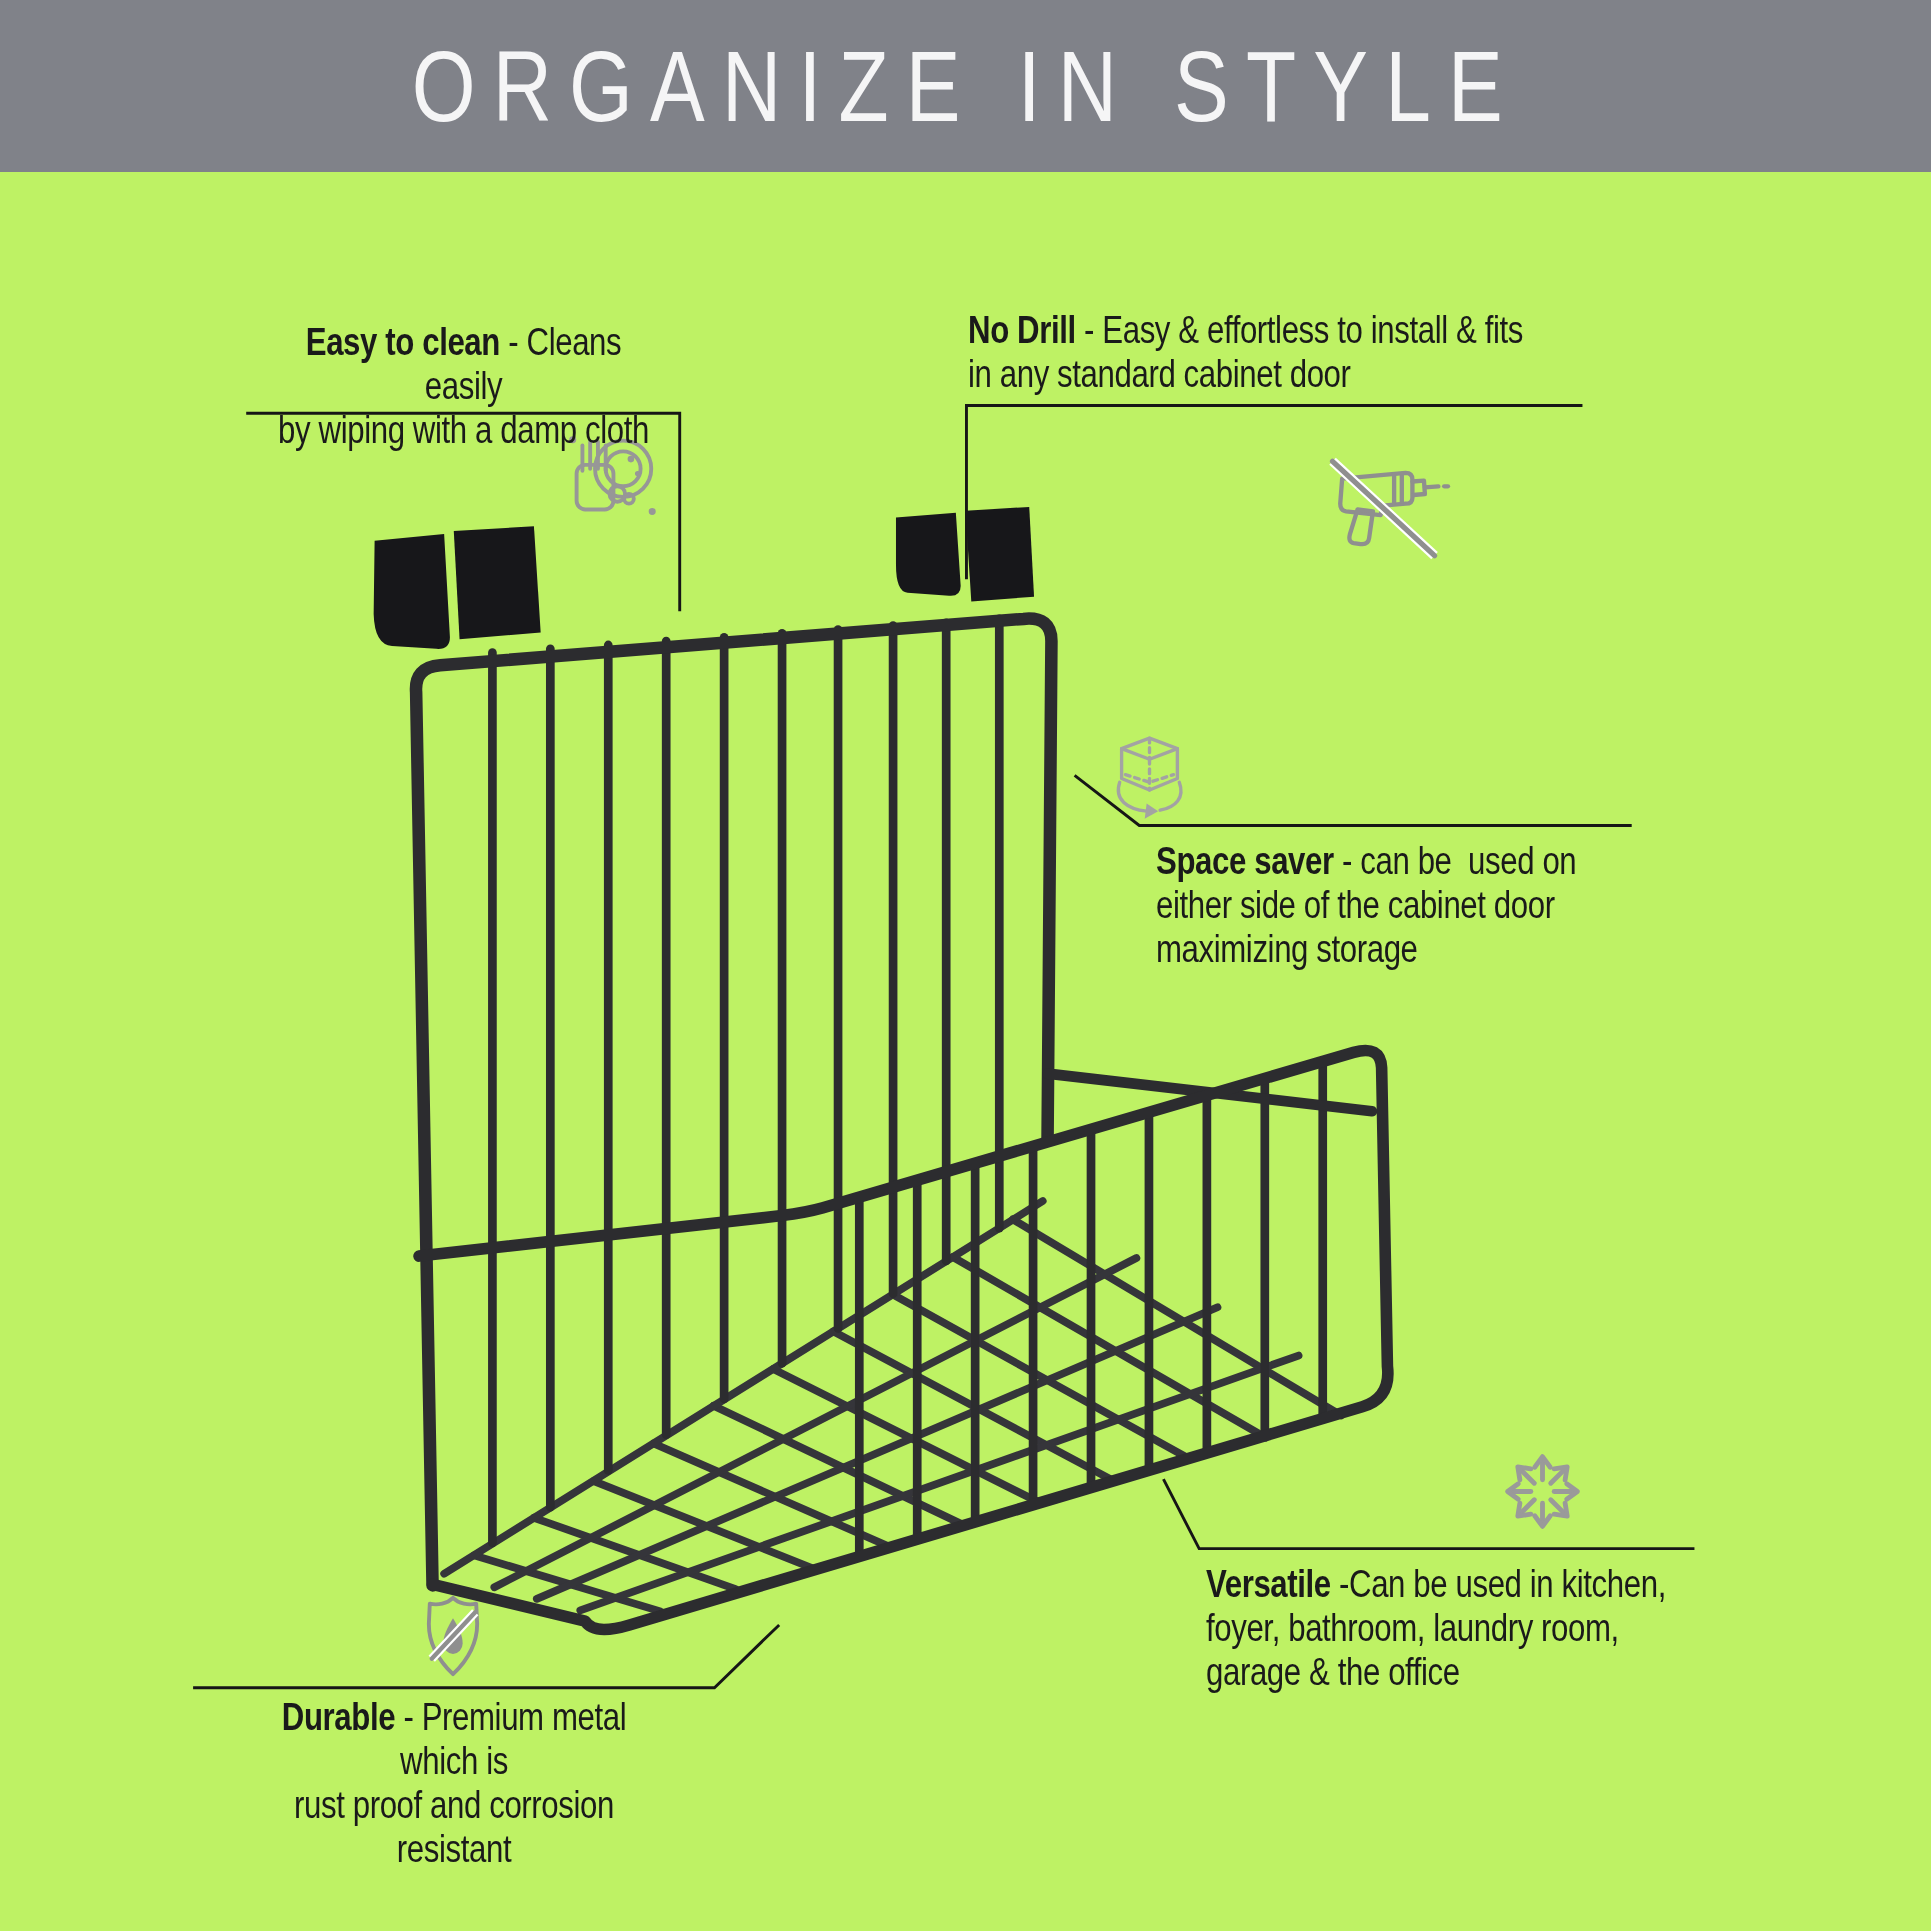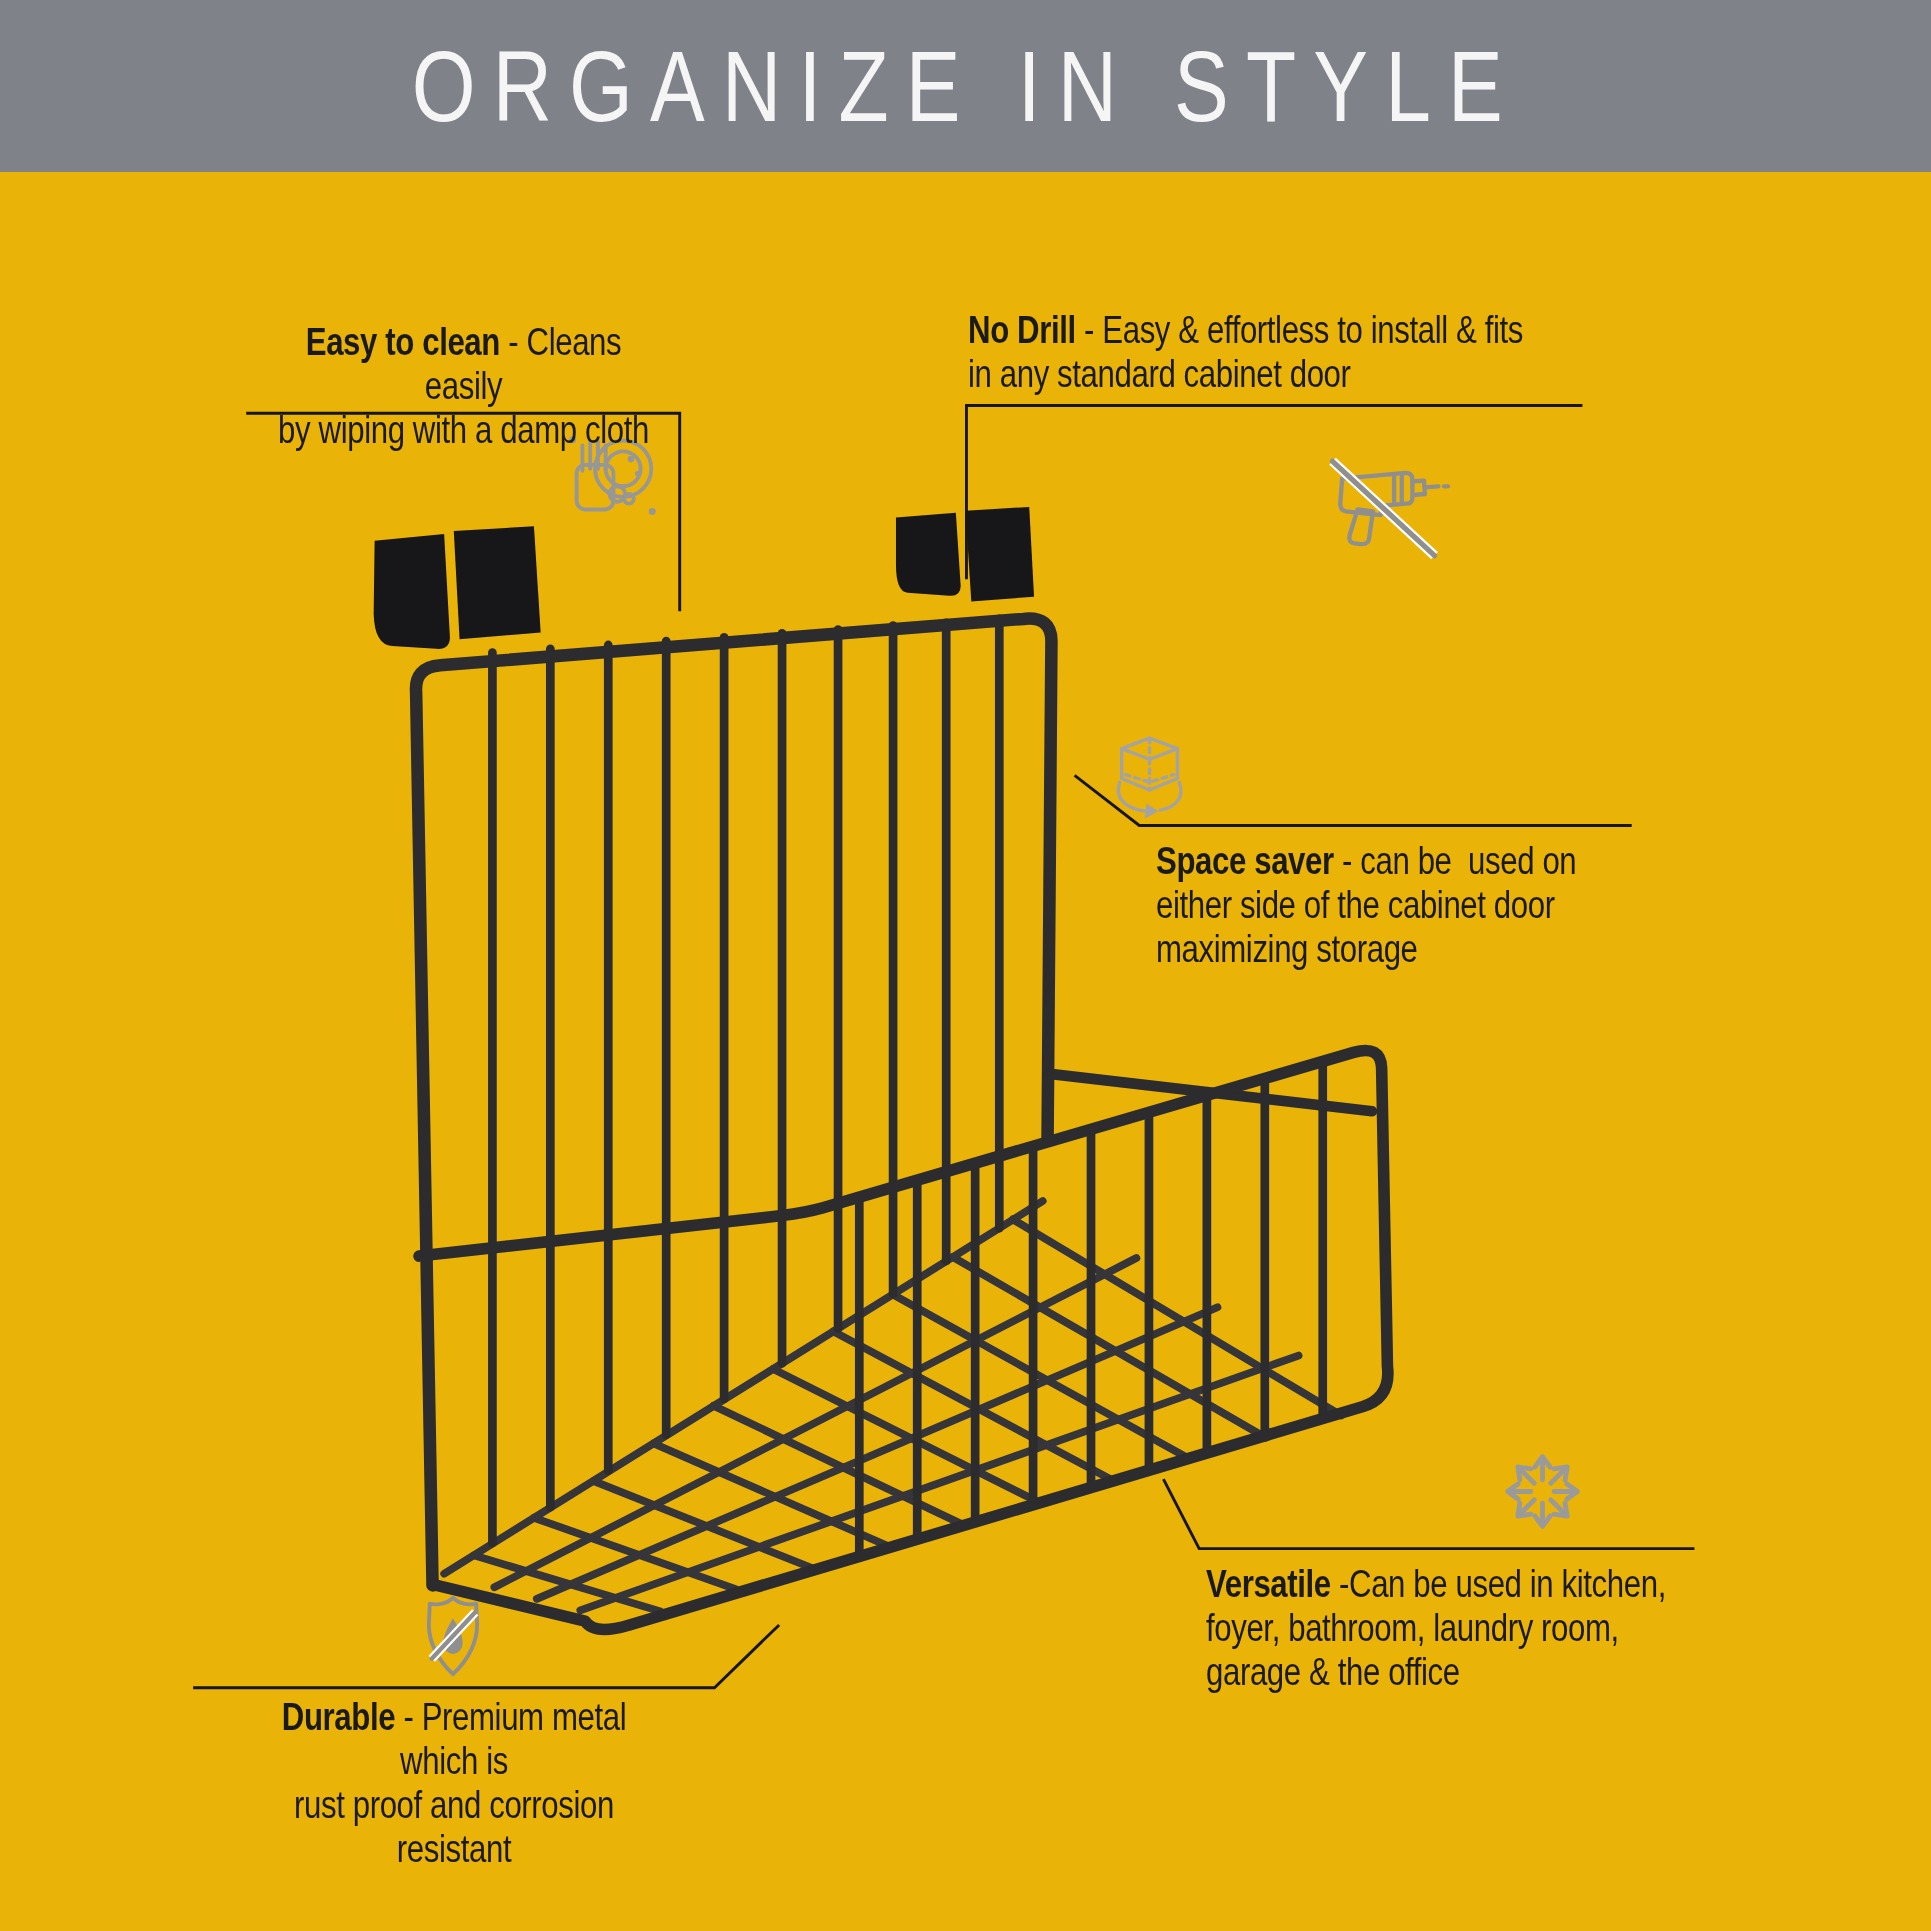--- a/index.html
+++ b/index.html
@@ -1,17 +1,17 @@
 <!DOCTYPE html>
 <html><head>
 <meta charset="utf-8">
 <style>
   html,body{margin:0;padding:0;background:#fff;}
   #canvas{
-    position:relative;width:1931px;height:1931px;background:#eab308;
+    position:relative;width:1931px;height:1931px;background:#bef264;
     font-family:"Liberation Sans", sans-serif;overflow:hidden;
   }
   
   #header{
     position:absolute;left:0;top:0;width:1931px;height:172px;
     background:#808289;display:flex;align-items:center;justify-content:center;
   }
   #header h1{
     margin:0;font-size:100px;font-weight:300;color:#f5f5f6;
     letter-spacing:21px;transform:scaleX(.82);transform-origin:center;

